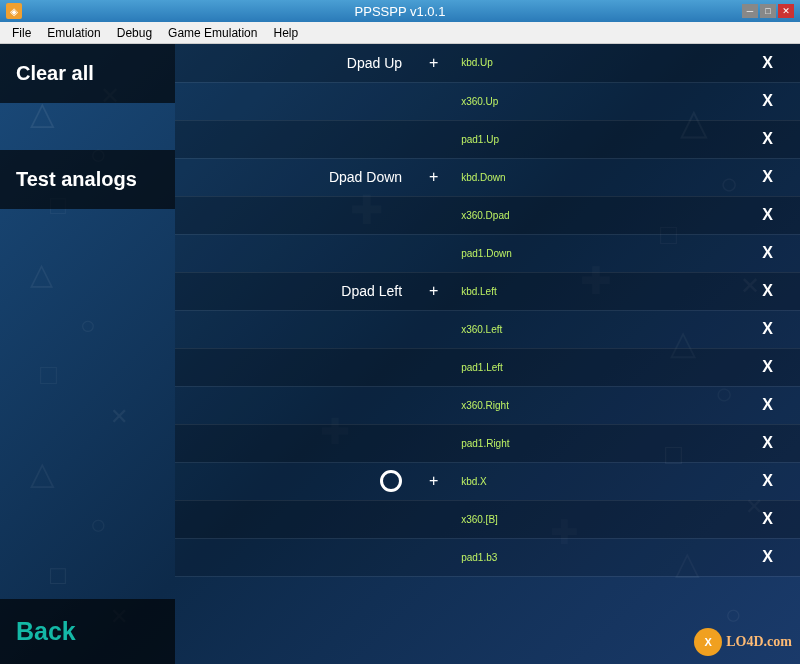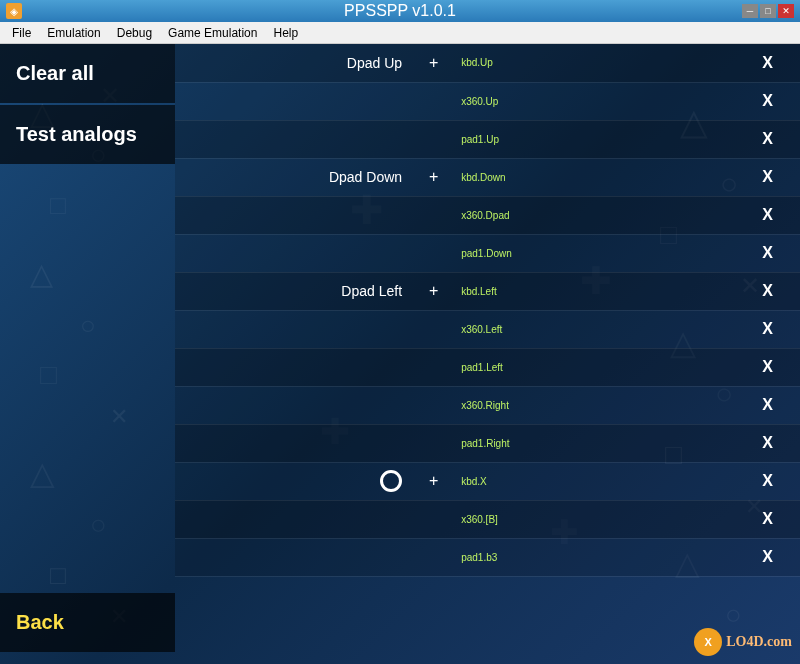--- a/index.html
+++ b/index.html
@@ -32,21 +32,21 @@
       background: #f0a030;
       border-radius: 2px;
       display: flex;
       align-items: center;
       justify-content: center;
       font-size: 10px;
       color: white;
     }
     .title-bar-text {
       color: white;
-      font-size: 16px;
+      font-size: 13px;
       font-weight: normal;
       flex: 1;
       text-align: right;
       position: absolute;
       left: 50%;
       transform: translateX(-50%);
     }
     .title-bar-controls {
       display: flex;
       gap: 2px;
@@ -104,43 +104,44 @@
       top: 0; left: 0; right: 0; bottom: 0;
       opacity: 0.15;
     }
 
     
     .left-sidebar {
       position: absolute;
       left: 0;
       top: 0;
       width: 175px;
-      bottom: 12px;
+      bottom: 0;
       display: flex;
       flex-direction: column;
       z-index: 2;
+      gap: 45px;
     }
     .sidebar-btn {
       background: rgba(0, 0, 0, 0.65);
       color: white;
       font-size: 20px;
       font-weight: bold;
       padding: 18px 16px;
       cursor: pointer;
       border: none;
       text-align: left;
       margin-bottom: 2px;
     }
     .sidebar-spacer {
       flex: 1;
     }
     .sidebar-back {
       background: rgba(0, 0, 0, 0.65);
-      color: #fde047;
-      font-size: 20px;
+      color: #14b8a6;
+      font-size: 25px;
       font-weight: bold;
       padding: 18px 16px;
       cursor: pointer;
       border: none;
       text-align: left;
     }
 
     
     .table-area {
       position: absolute;

